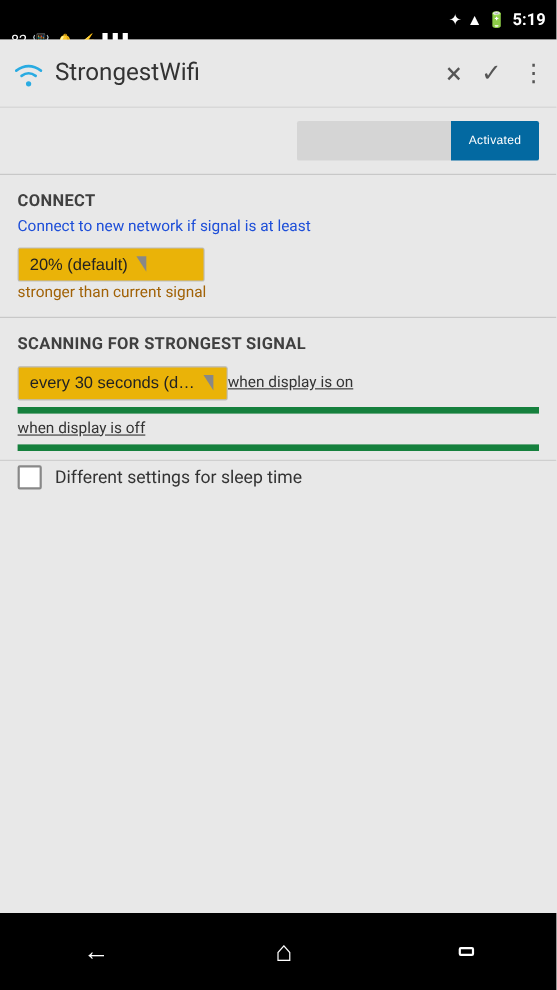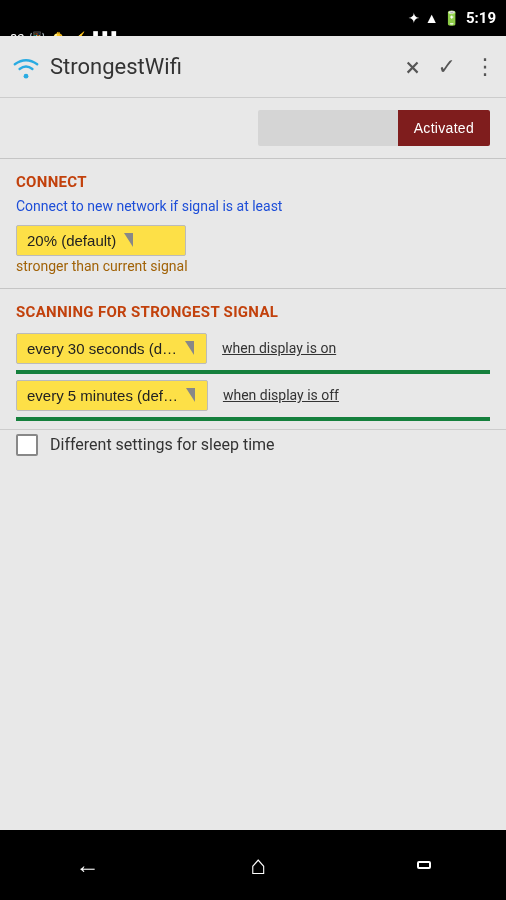--- a/index.html
+++ b/index.html
@@ -85,66 +85,66 @@
       padding: 12px 16px;
       background: #e8e8e8;
     }
     .activated-input-placeholder {
       background: #d5d5d5;
       width: 140px;
       height: 36px;
       border-radius: 2px 0 0 2px;
     }
     .activated-button {
-      background: #7f1d1d;
+      background: #0369a1;
       color: #fff;
       border: none;
       padding: 4px 16px;
       height: 36px;
-      font-size: 14px;
+      font-size: 11px;
       font-weight: 500;
       cursor: pointer;
       border-radius: 0 2px 2px 0;
       letter-spacing: 0.3px;
     }
 
     .section-divider {
       height: 1px;
       background: #c5c5c5;
       margin: 0 0 0 0;
     }
 
     
     .section {
       padding: 14px 16px 0 16px;
     }
     .section-title {
       font-size: 15px;
       font-weight: bold;
-      color: #c2410c;
+      color: #404040;
       letter-spacing: 0.3px;
       margin-bottom: 6px;
     }
     .section-subtitle {
       font-size: 14px;
       color: #1d4ed8;
       margin-bottom: 8px;
       line-height: 1.4;
     }
 
     
     .dropdown-row {
       display: flex;
       align-items: center;
       margin-bottom: 2px;
     }
     .dropdown-btn {
       display: flex;
       align-items: center;
-      background: #fde047;
+      background: #eab308;
       border: 1px solid #bbb;
       padding: 6px 12px 6px 10px;
       font-size: 15px;
       color: #222;
       cursor: pointer;
       min-width: 170px;
       position: relative;
       border-radius: 2px;
     }
     .dropdown-arrow {
@@ -171,22 +171,21 @@
 
     
     .section2 {
       padding: 14px 16px 0 16px;
     }
 
     .row-item {
       display: flex;
       align-items: center;
       padding: 6px 0;
-      border-bottom: 4px solid #15803d;
-      gap: 15px;
+      border-bottom: 6px solid #15803d;
     }
     .row-item:first-of-type {
       border-top: 1px solid #ccc;
     }
 
     
     .checkbox-row {
       display: flex;
       align-items: center;
       padding: 4px 16px;
@@ -299,24 +298,20 @@
 
     <div class="row-item">
       <button class="dropdown-btn" style="min-width:190px;">
         <span>every 30 seconds (d…</span>
         <span class="dropdown-arrow"></span>
       </button>
       <span class="dropdown-label">when display is on</span>
     </div>
 
     <div class="row-item">
-      <button class="dropdown-btn" style="min-width:190px;">
-        <span>every 5 minutes (def…</span>
-        <span class="dropdown-arrow"></span>
-      </button>
       <span class="dropdown-label">when display is off</span>
     </div>
   </div>
 
   <div class="checkbox-row">
     <div class="checkbox-box"></div>
     <span class="checkbox-label">Different settings for sleep time</span>
   </div>
 
 </div>

